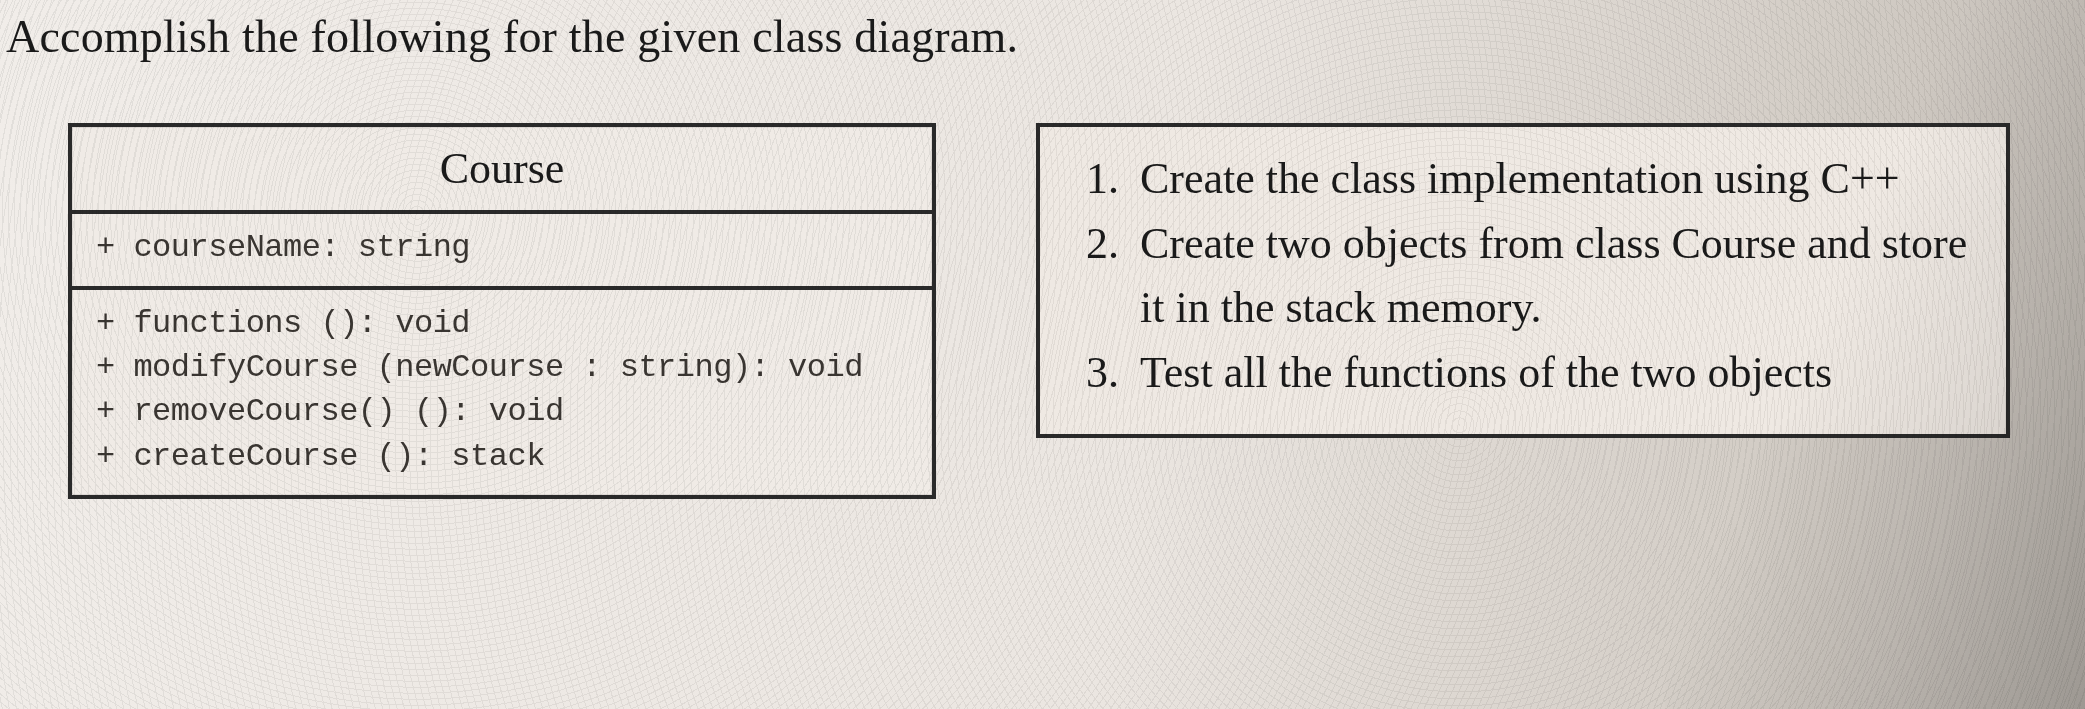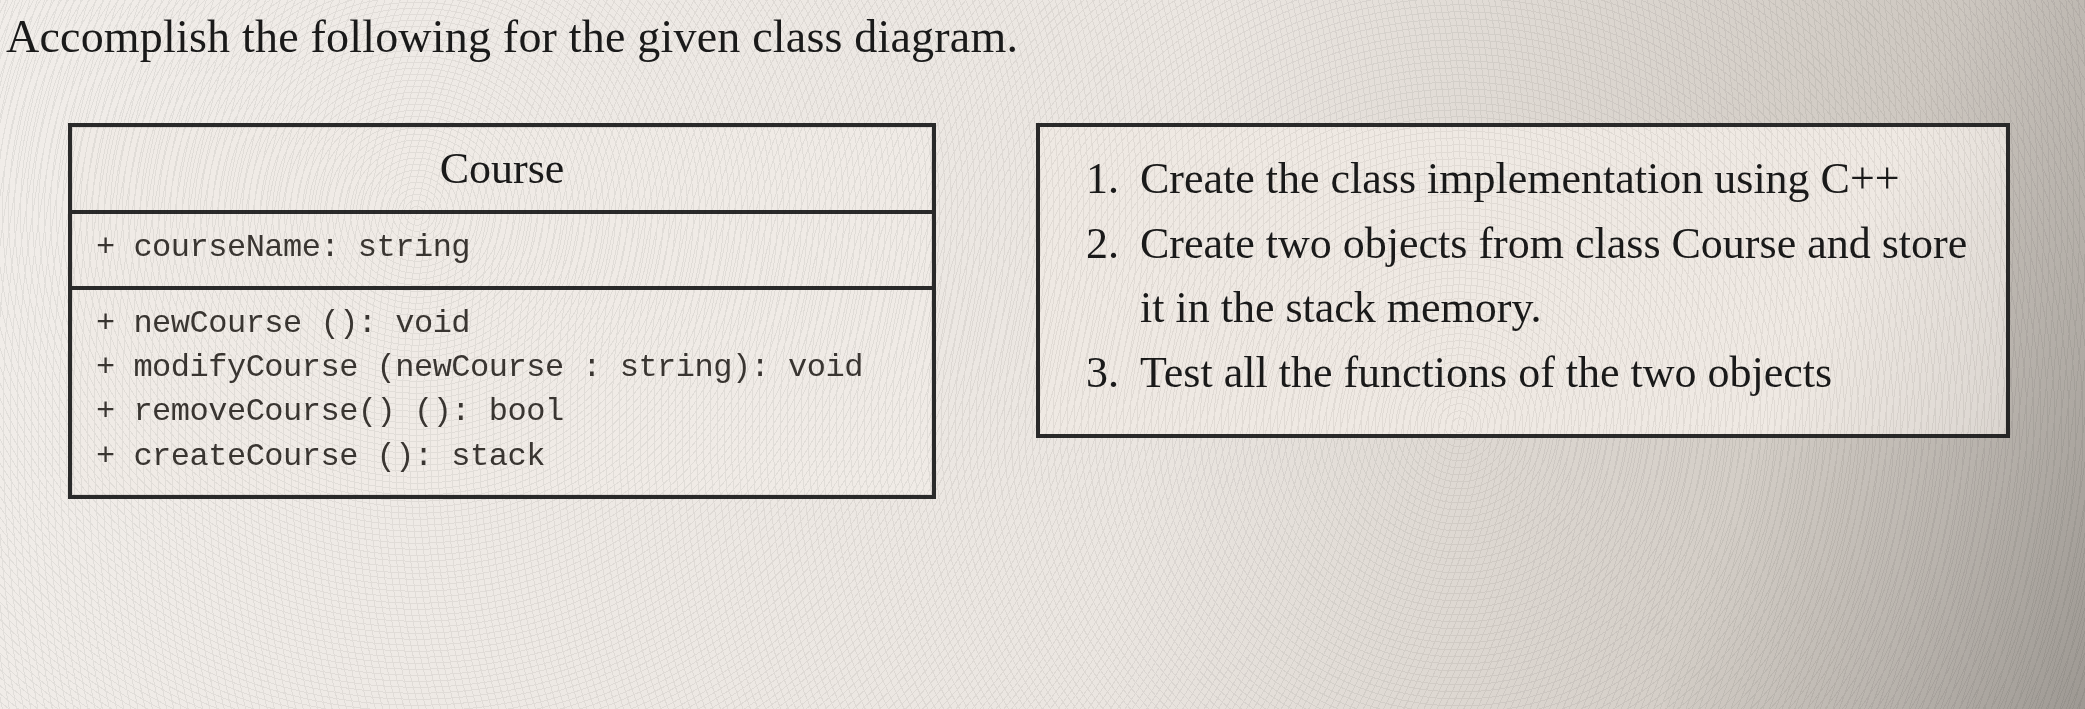--- a/index.html
+++ b/index.html
@@ -105,23 +105,23 @@
   <div class="cols">
 
     <div class="uml">
       <div class="section title">Course</div>
 
       <div class="section">
         <div class="member">+ courseName: string</div>
       </div>
 
       <div class="section">
-        <div class="member">+ newCourse (): void</div>
+        <div class="member">+ functions (): void</div>
         <div class="member">+ modifyCourse (newCourse : string): void</div>
-        <div class="member">+ removeCourse() (): bool</div>
+        <div class="member">+ removeCourse() (): void</div>
         <div class="member">+ createCourse (): stack</div>
       </div>
     </div>
 
     <div class="tasks">
       <ol>
         <li>Create the class implementation using C++</li>
         <li>Create two objects from class Course and store it in the stack memory.</li>
         <li>Test all the functions of the two objects</li>
       </ol>

